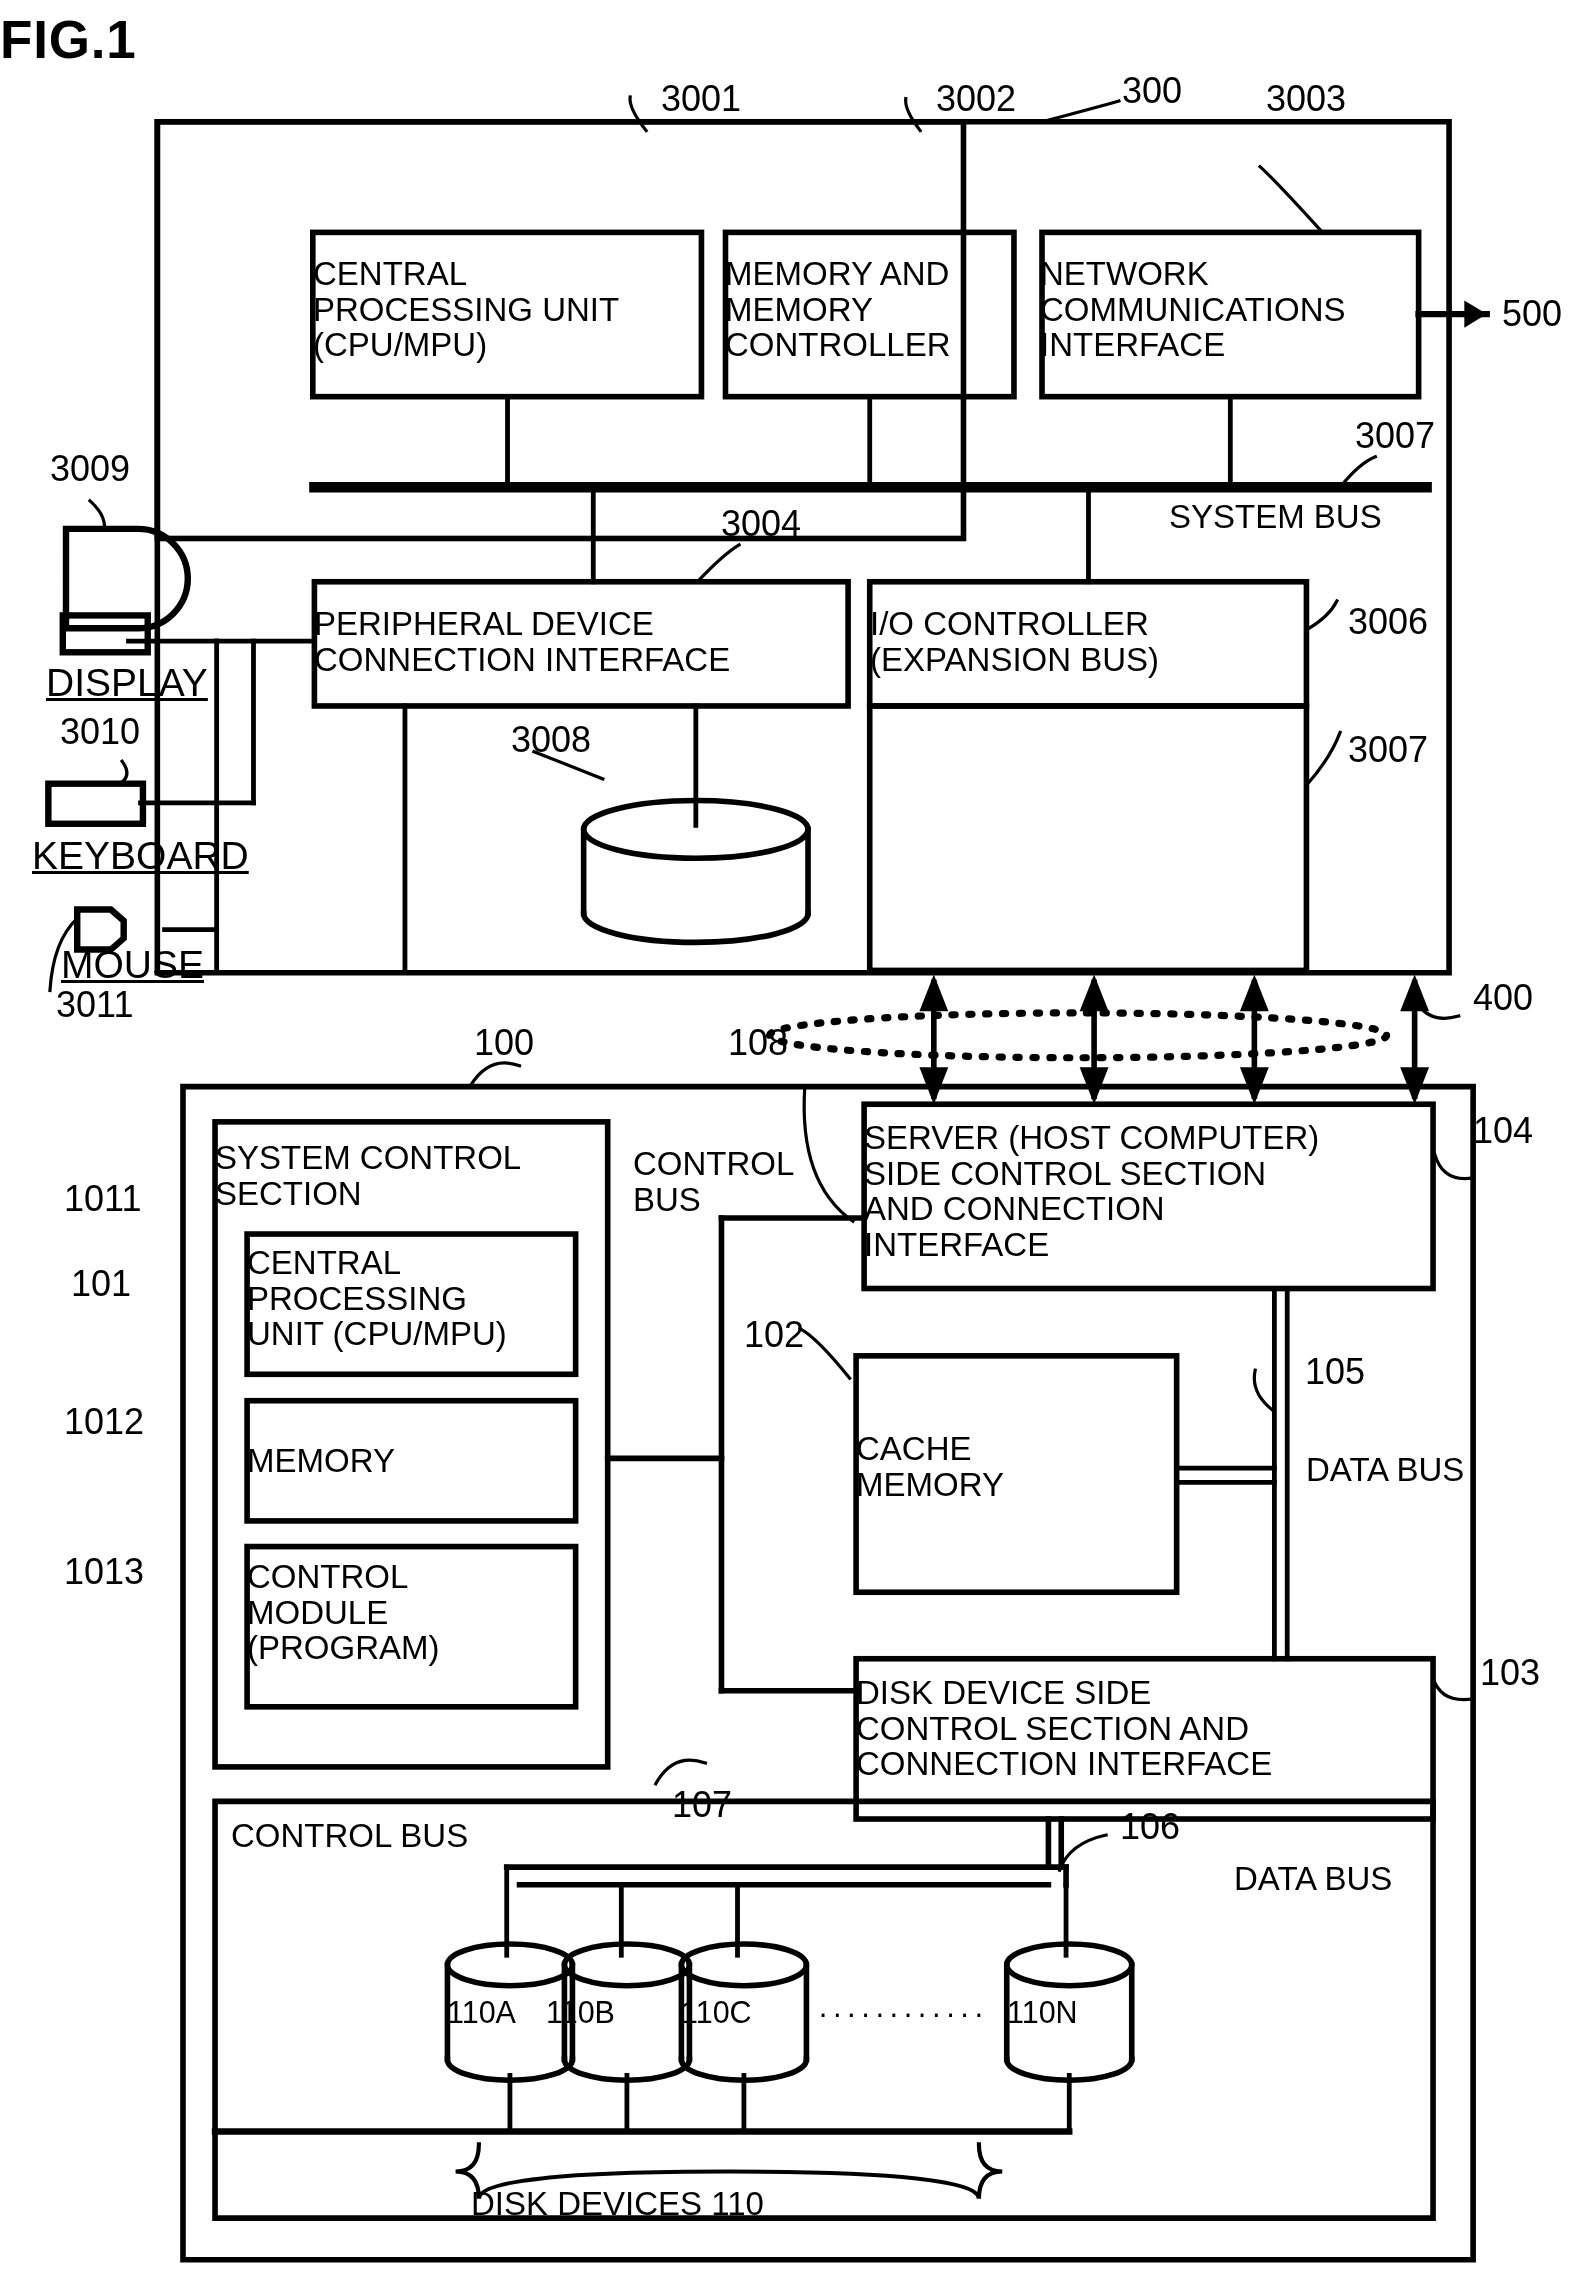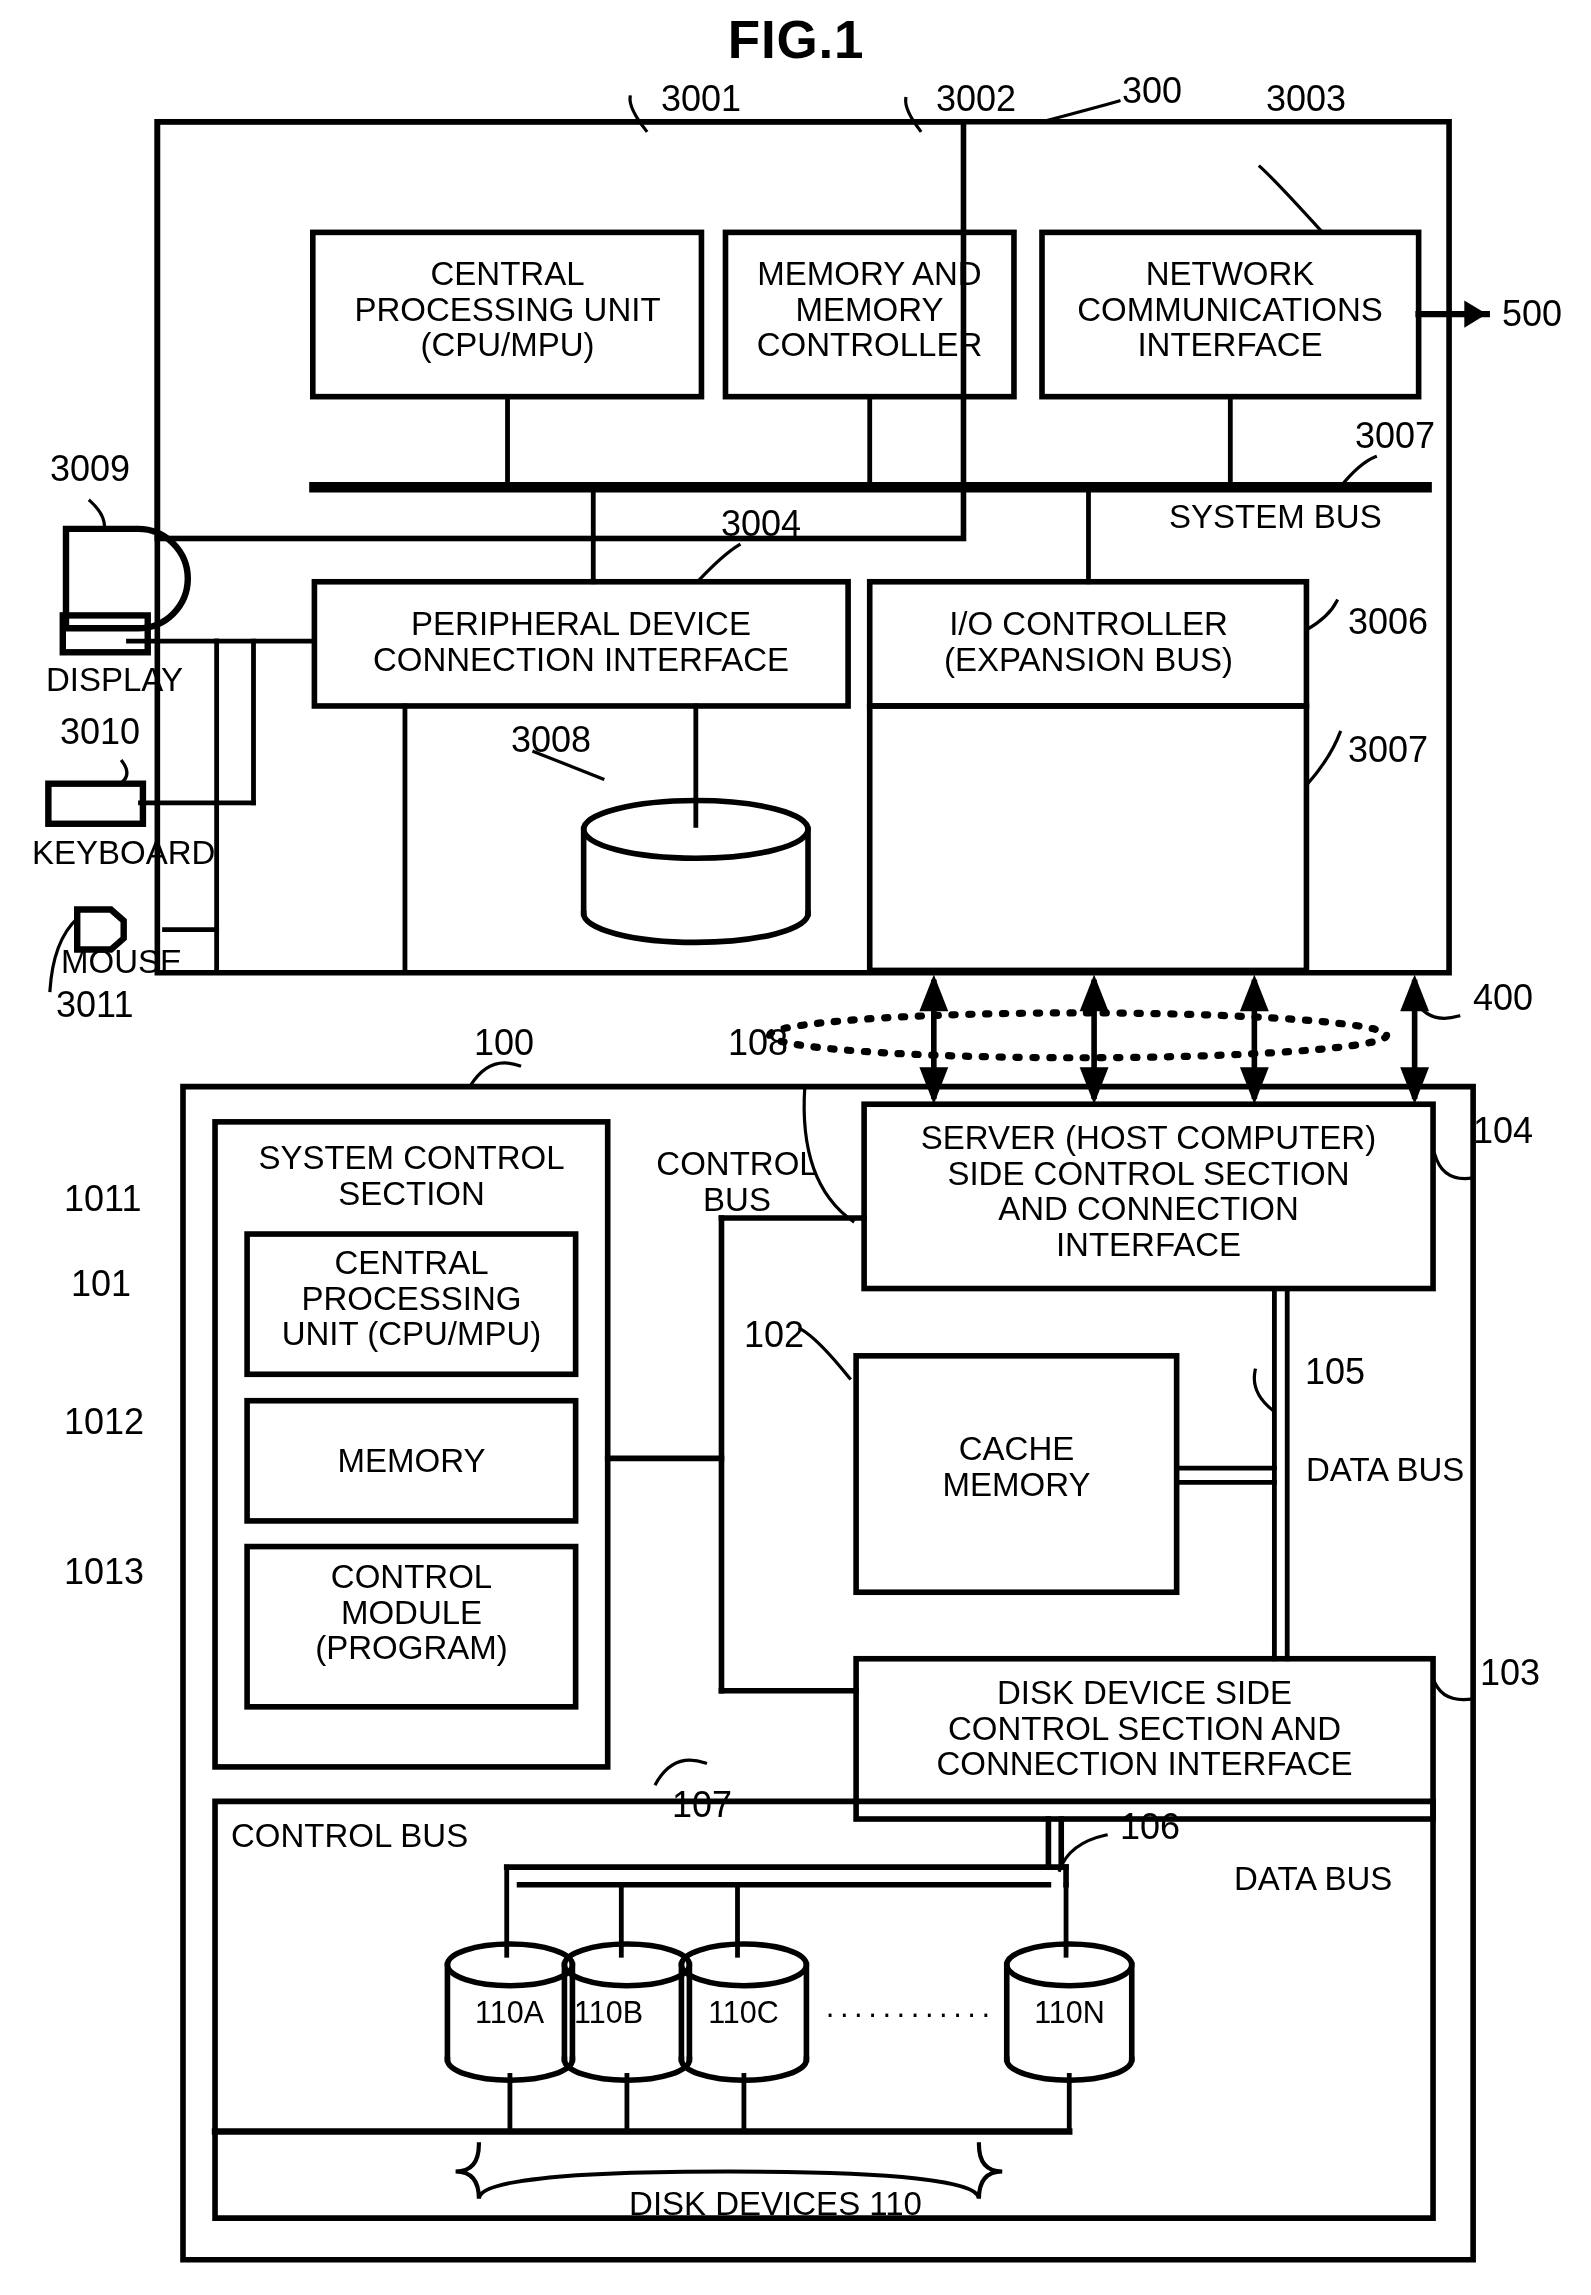--- a/index.html
+++ b/index.html
@@ -1,27 +1,27 @@
 <!DOCTYPE html>
 <html style="font-size:13px"><head>
 <meta charset="utf-8">
 <style>
   html,body{margin:0;padding:0;background:#fff;}
   body{font-family:"Liberation Sans", sans-serif;}
   #stage{position:relative;width:1592px;height:2295px;background:#fff;overflow:hidden;}
   svg.layer{position:absolute;left:0;top:0;width:1592px;height:2295px;pointer-events:none;}
   .lbl{position:absolute;color:#000;line-height:1.08;white-space:pre;}
-  .ctr{text-align:center;}
+  .ctr{}
   .fig-title{font-size:53px;font-weight:bold;letter-spacing:0.8px;}
   .ref{font-size:36px;}
   .boxtxt{font-size:33px;}
   .bigbox-txt{font-size:33px;}
   .bus-lbl{font-size:33px;}
   .disk-lbl{font-size:30.5px;}
-  .periph-lbl{font-size:33px;}
+  .periph-lbl{font-size:39px;text-decoration:underline;}
 </style>
 </head>
 <body>
 
 <div id="stage">
 
   <div class="lbl fig-title ctr" style="left:0;top:11.2px;width:1592px;">FIG.1</div>
 
   <svg class="layer" viewBox="0 0 1986 2864">
     <g fill="none" stroke="#000" stroke-linecap="square">

